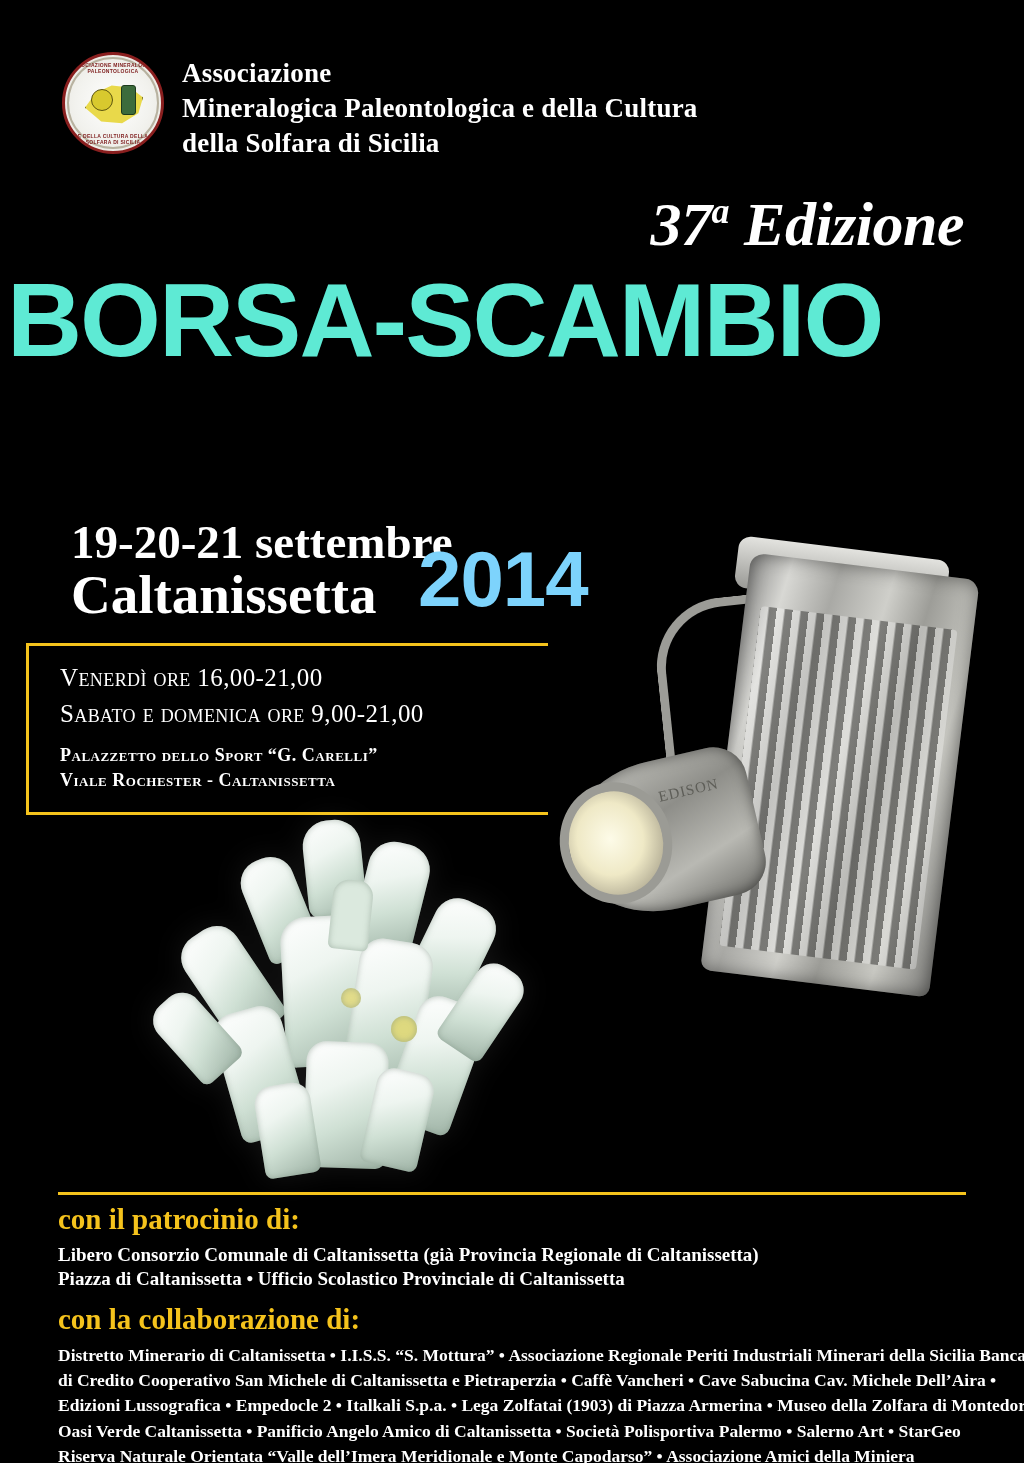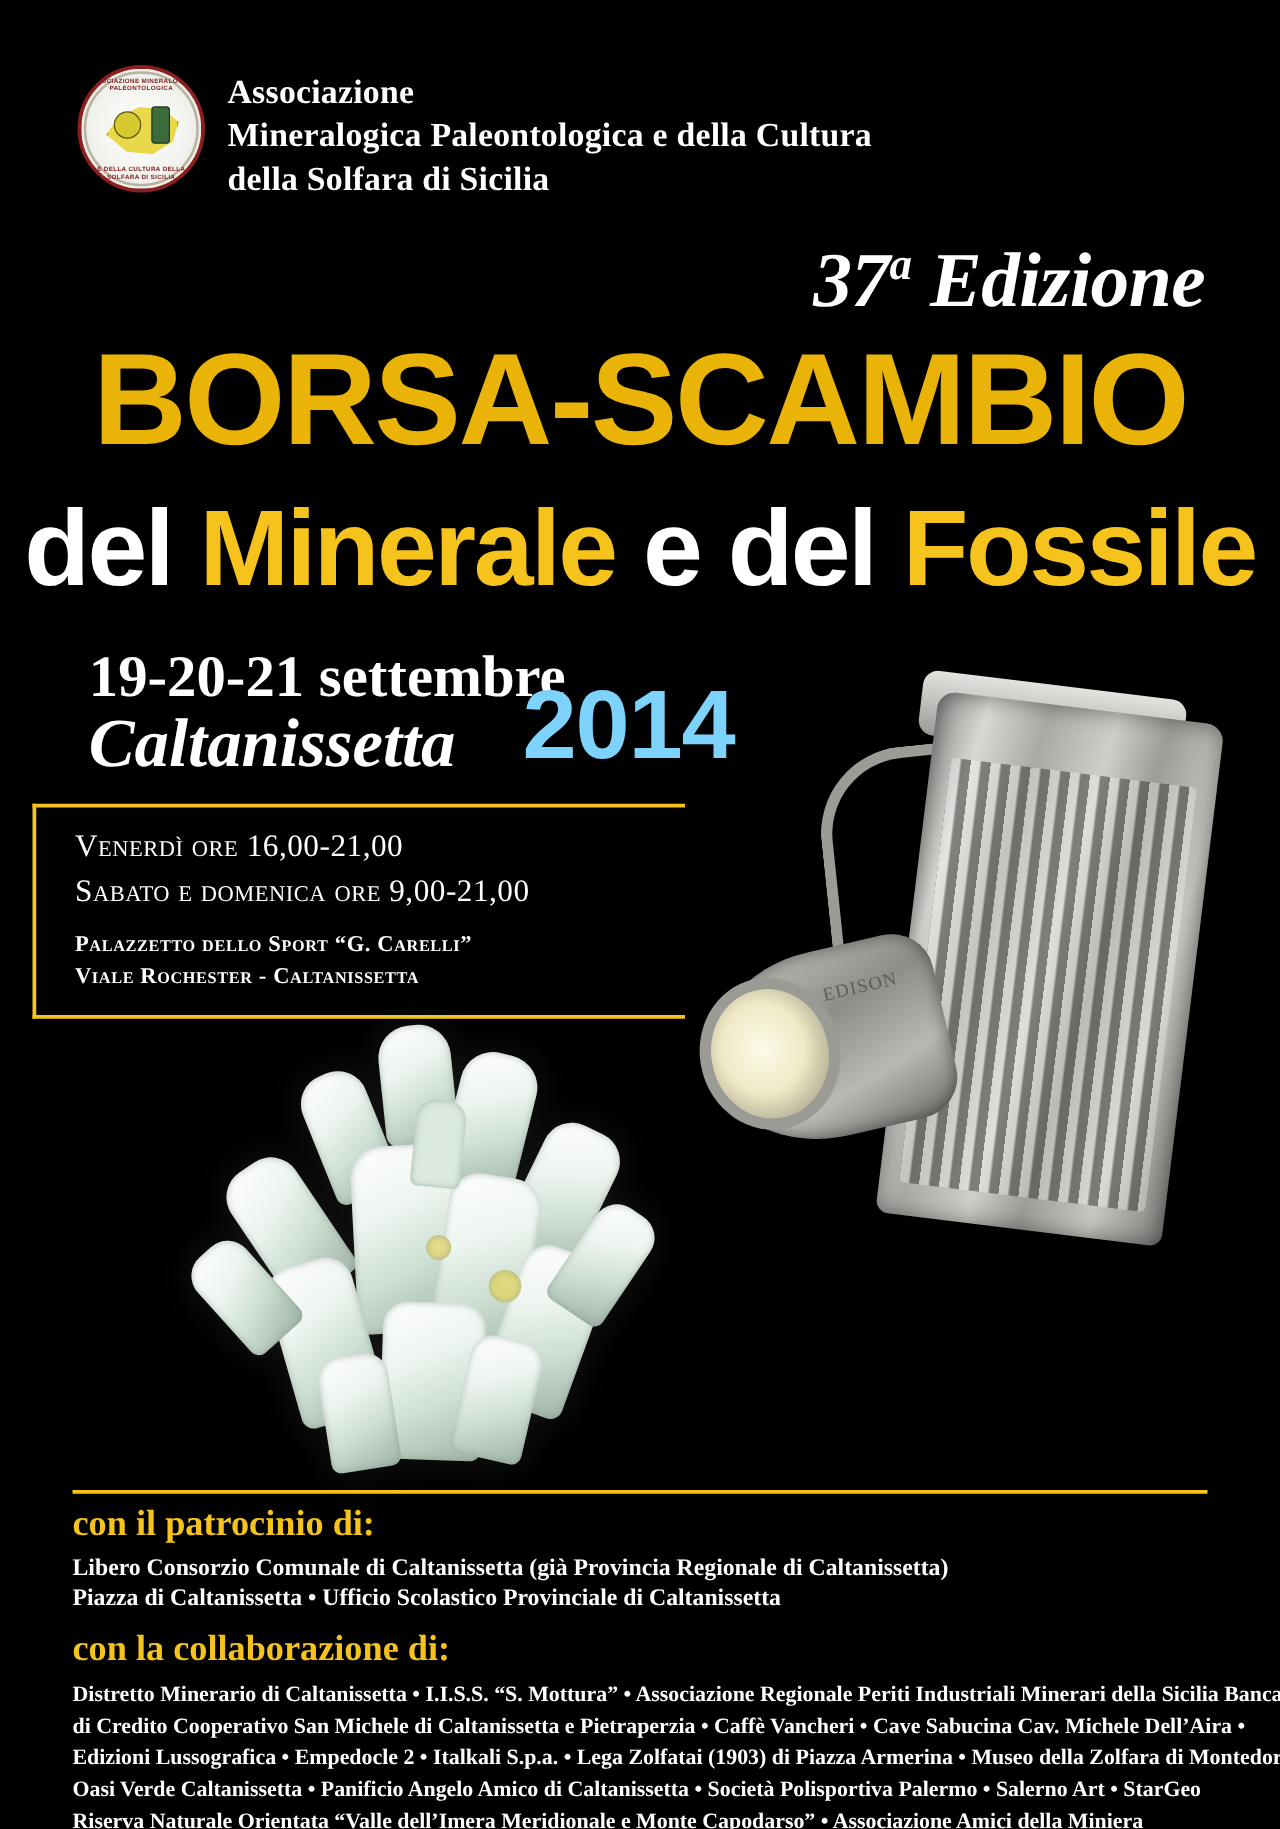--- a/index.html
+++ b/index.html
@@ -119,26 +119,25 @@
     font-size: 36px;
     vertical-align: super;
   }
 
   .borsa {
     position: absolute;
     top: 268px;
     left: 50%;
     transform: translateX(-50%);
     width: 1010px;
-    text-align: center;
     font-family: "Liberation Sans", sans-serif;
     font-weight: bold;
     font-size: 104px;
     line-height: 1;
-    color: #eab308;
+    color: #5eead4;
     letter-spacing: -2px;
     white-space: nowrap;
   }
 
   .sub-title {
     position: absolute;
     top: 396px;
     left: 50%;
     transform: translateX(-50%);
     width: 1000px;
@@ -166,21 +165,20 @@
     line-height: .95;
     color: #ffffff;
   }
   .dates .line2 {
     font-family: "Liberation Serif", serif;
     font-weight: bold;
     font-size: 55px;
     line-height: 1;
     color: #ffffff;
     margin-top: 2px;
-    font-style: italic;
   }
   .year {
     position: absolute;
     top: 540px;
     left: 418px;
     font-family: "Liberation Sans", sans-serif;
     font-weight: bold;
     font-size: 78px;
     line-height: 1;
     color: #7dd3fc;
@@ -398,23 +396,20 @@
     </div>
   </div>
 
   <div class="edizione">
     <span>37</span><sup>a</sup>
     <span>Edizione</span>
   </div>
 
   <div class="borsa">BORSA-SCAMBIO</div>
 
-  <div class="sub-title">
-    <span>del </span><span class="hi">Minerale</span><span> e del </span><span class="hi">Fossile</span>
-  </div>
 
   <div class="dates">
     <div class="line1">19-20-21 settembre</div>
     <div class="line2">Caltanissetta</div>
   </div>
   <div class="year">2014</div>
 
   <div class="rule rule-top"></div>
   <div class="rule rule-left"></div>
   <div class="rule rule-bottom"></div>

